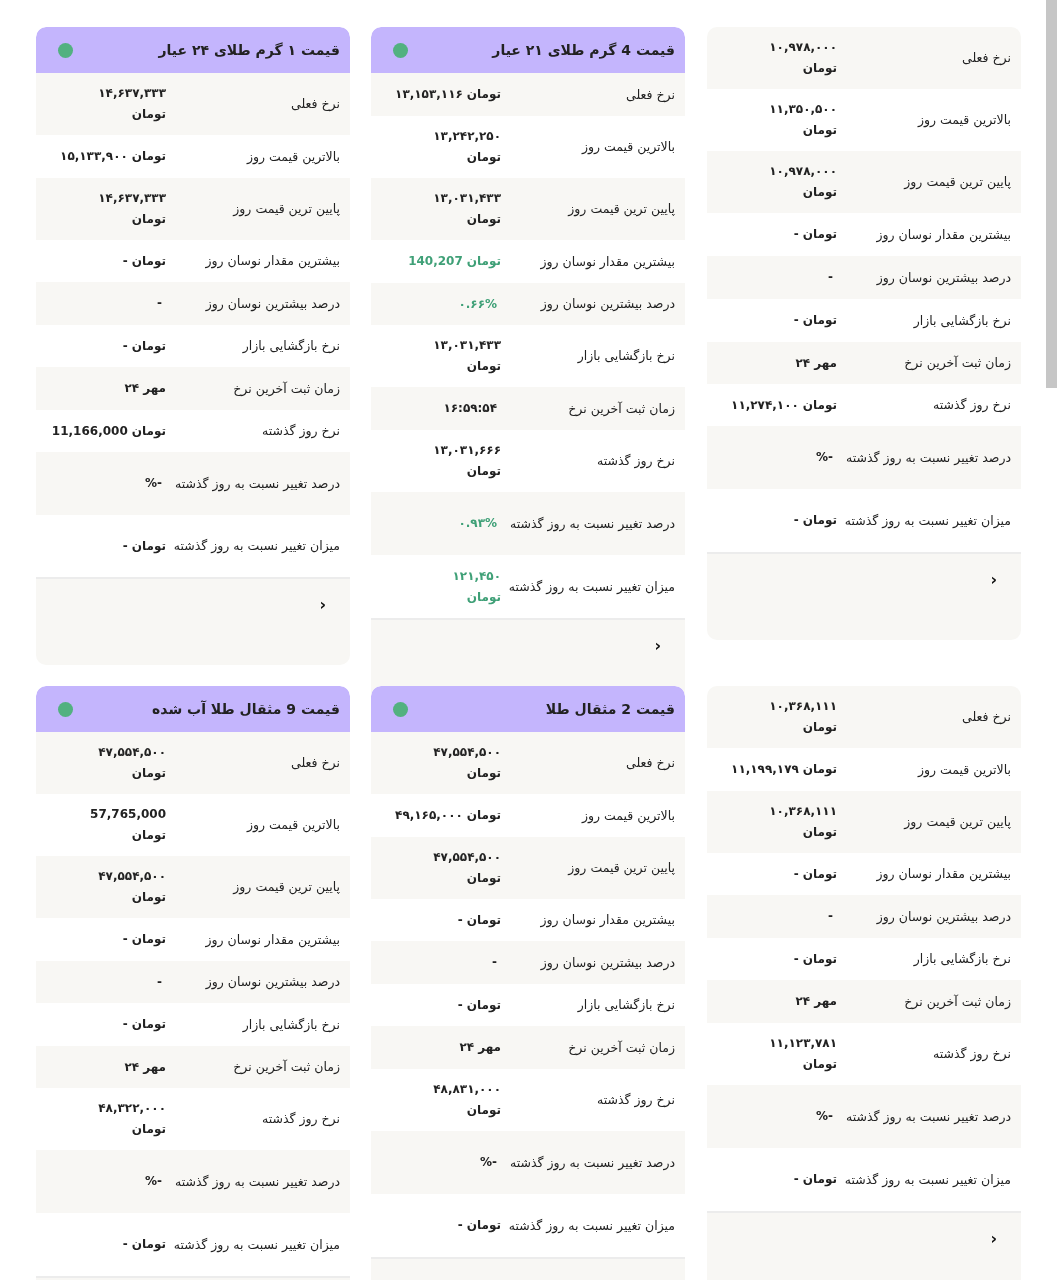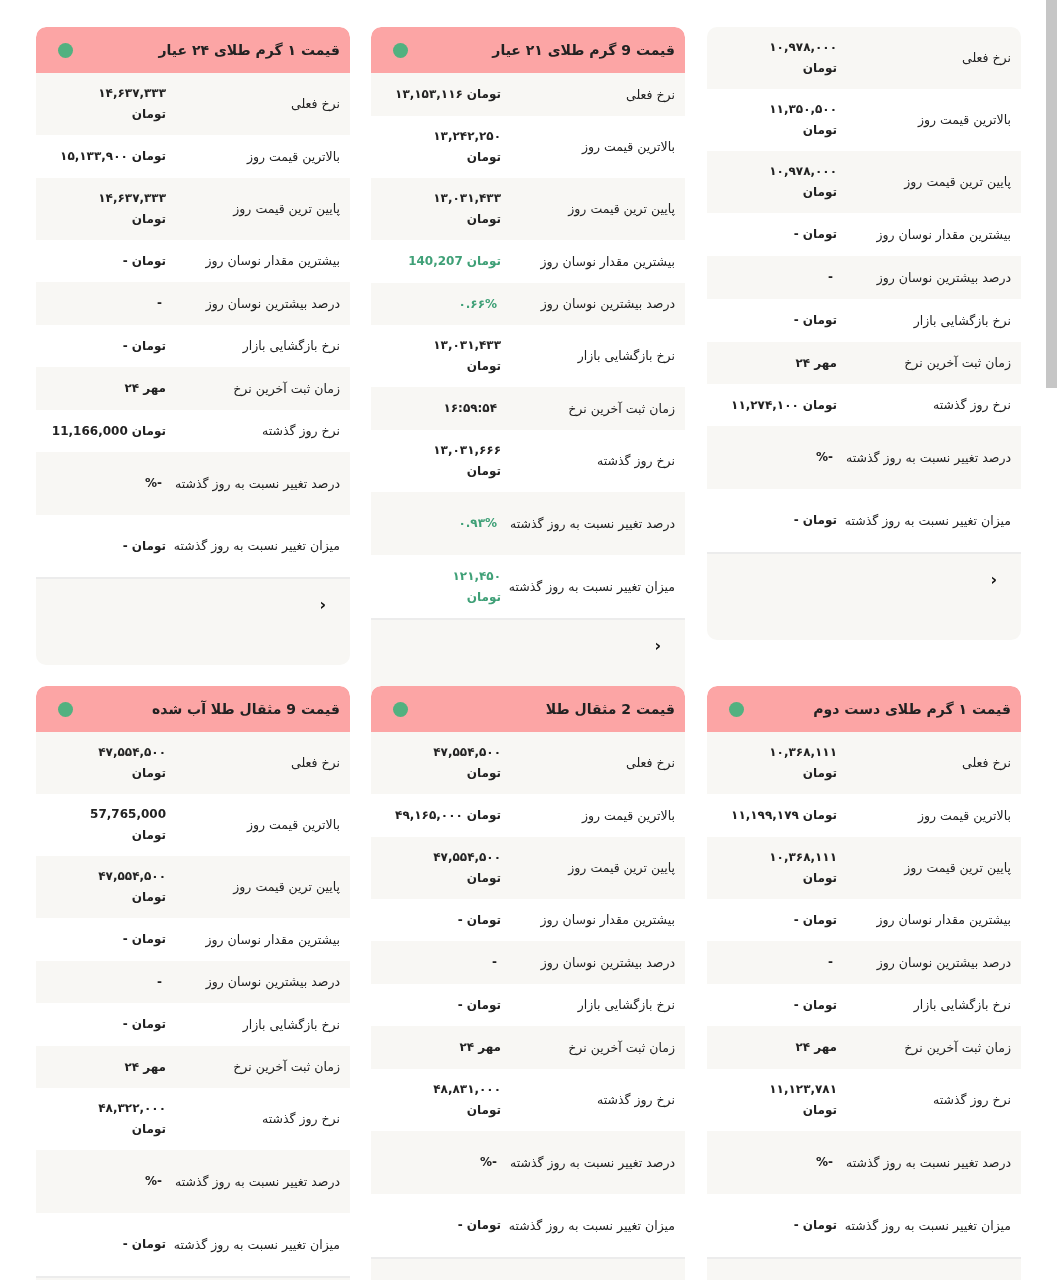--- a/index.html
+++ b/index.html
@@ -16,21 +16,21 @@
   }
   .card {
     position: absolute; width: 314px;
     background: #ffffff;
     border-radius: 10px;
     overflow: hidden;
     direction: rtl;
   }
   .card-header {
     height: 46px;
-    background: #fca5a5;
+    background: #c4b5fd;
     display: flex; align-items: center; justify-content: space-between;
     padding: 0 10px 0 22px;
     border-radius: 10px 10px 0 0;
   }
   .card-title { font-size: 14px; font-weight: bold; color: #222; white-space: nowrap; }
   .dot { width: 15px; height: 15px; border-radius: 50%; display: inline-block; }
   .row {
     display: flex; align-items: center; justify-content: space-between;
     padding: 0 10px 0 0;
     font-size: 12.5px;
@@ -115,21 +115,21 @@
             <div class="row-label">میزان تغییر نسبت به روز گذشته</div>
             <div class="row-value inline"><span class="num">-</span><span class="unit">تومان</span></div>
           </div>
         </div>
         <div class="card-footer">
           <span class="chevron">‹</span>
         </div>
       </div>
       <div class="card" style="left: 371px; top: 27px;">
         <div class="card-header">
-          <span class="card-title">قیمت 9 گرم طلای ۲۱ عیار</span>
+          <span class="card-title">قیمت 4 گرم طلای ۲۱ عیار</span>
           <span class="dot" style="background: rgb(82, 177, 128);"></span>
         </div>
         <div>
           <div class="row" style="height: 43px;">
             <div class="row-label">نرخ فعلی</div>
             <div class="row-value inline"><span class="num">۱۳,۱۵۳,۱۱۶</span><span class="unit">تومان</span></div>
           </div>
           <div class="row" style="height: 62px;">
             <div class="row-label">بالاترین قیمت روز</div>
             <div class="row-value">
@@ -237,24 +237,20 @@
           <div class="row" style="height: 62px;">
             <div class="row-label">میزان تغییر نسبت به روز گذشته</div>
             <div class="row-value inline"><span class="num">-</span><span class="unit">تومان</span></div>
           </div>
         </div>
         <div class="card-footer">
           <span class="chevron">‹</span>
         </div>
       </div>
       <div class="card" style="left: 707px; top: 686px;">
-        <div class="card-header">
-          <span class="card-title">قیمت ۱ گرم طلای دست دوم</span>
-          <span class="dot" style="background: rgb(82, 177, 128);"></span>
-        </div>
         <div>
           <div class="row" style="height: 62px;">
             <div class="row-label">نرخ فعلی</div>
             <div class="row-value">
               <span class="num">۱۰,۳۶۸,۱۱۱</span>
               <span class="unit">تومان</span>
             </div>
           </div>
           <div class="row" style="height: 43px;">
             <div class="row-label">بالاترین قیمت روز</div>

